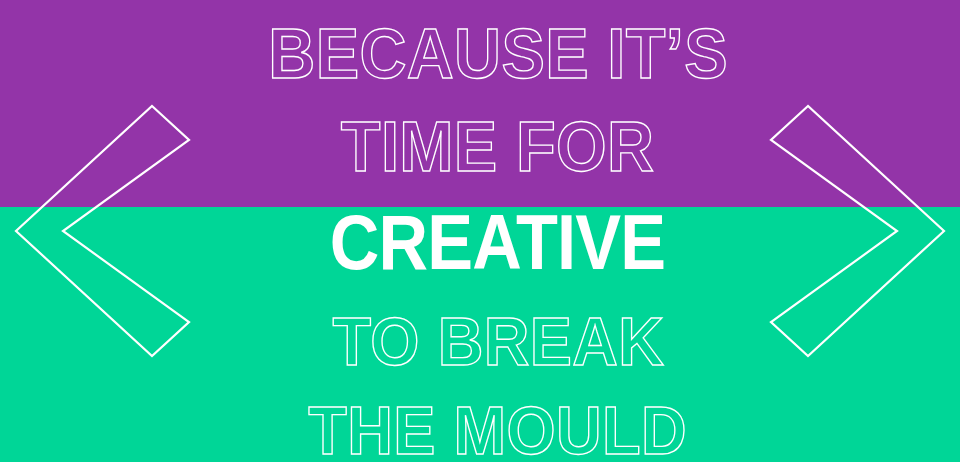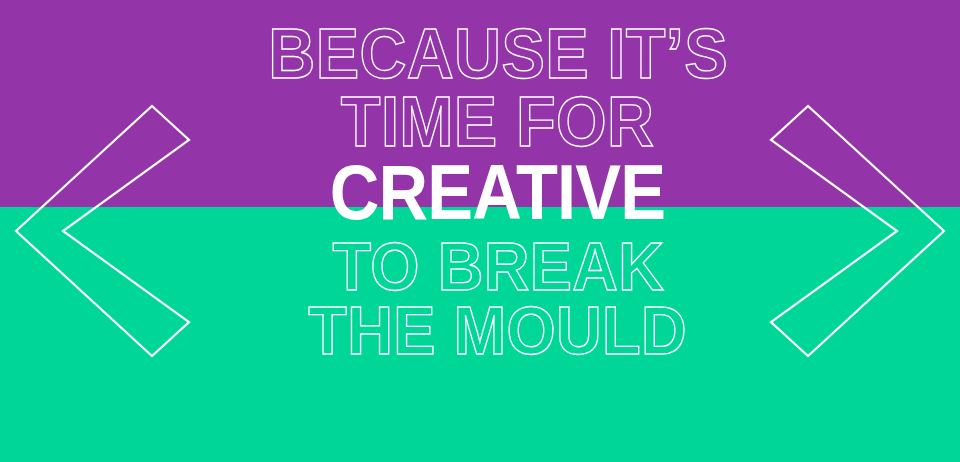--- a/index.html
+++ b/index.html
@@ -39,21 +39,21 @@
     height: 462px;
     pointer-events: none;
   }
   
   #headline {
     position: absolute;
     inset: 0;
     display: flex;
     flex-direction: column;
     align-items: center;
-    justify-content: flex-start;
+    justify-content: space-between;
     padding-top: 22px;
     box-sizing: border-box;
     padding-left: 36px;
   }
   .line {
     display: block;
     white-space: nowrap;
     text-align: center;
     font-weight: 700;
     letter-spacing: 0.005em;

